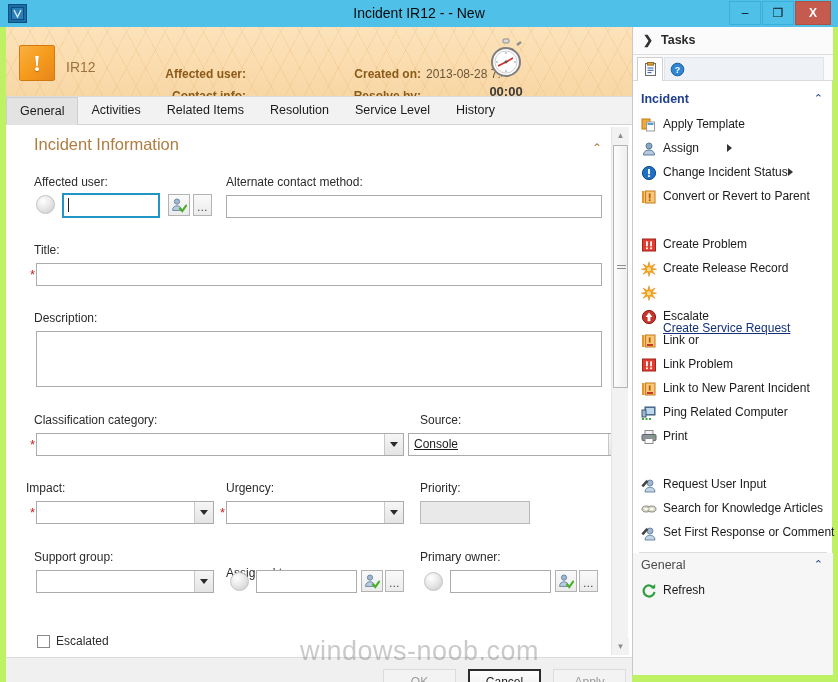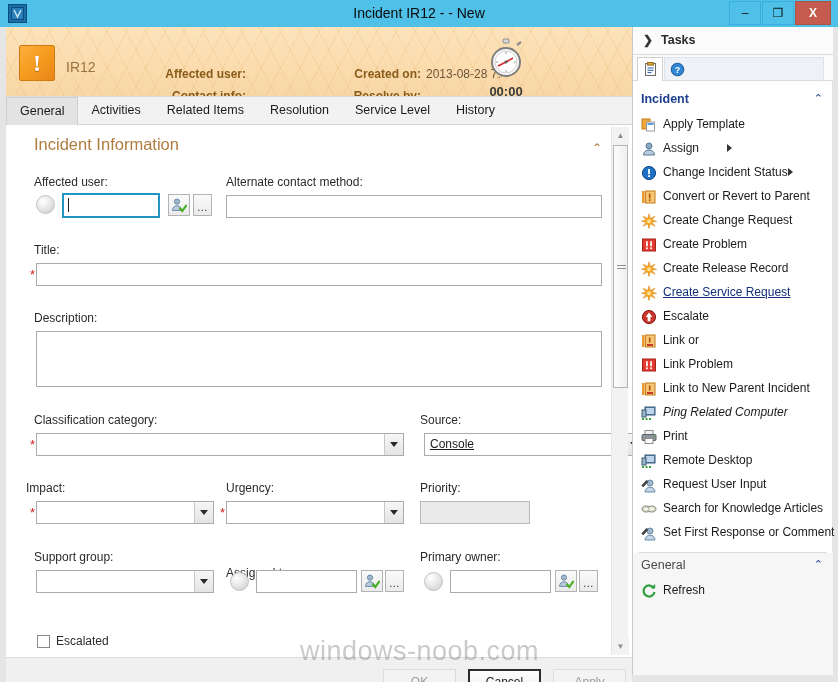--- a/index.html
+++ b/index.html
@@ -9,21 +9,21 @@
     overflow: hidden;
     font-family: "Liberation Sans", sans-serif;
     font-size: 12px;
     background: #4FC0E8;
   }
 
   
   #window {
     position: absolute; left: 0; top: 0;
     width: 838px; height: 682px;
-    background: #e5e5e5;
+    background: #bef264;
   }
 
   
   #titlebar {
     position: absolute; left: 0; top: 0; width: 838px; height: 27px;
     background: #4FC0E8;
   }
   #app-icon {
     position: absolute; left: 8px; top: 4px; width: 19px; height: 19px;
     background: #1a6ea8; border: 1px solid #0d4f7c;
@@ -269,21 +269,21 @@
   .tp-item {
     position:absolute; left:0; width:200px; height:24px;
   }
   .tp-item .ti-icon {
     position:absolute; left:8px; top:4px; width:16px; height:16px;
   }
   .tp-item .ti-label {
     position:absolute; left:30px; top:4px;
     font-size:12px; color:#1b1b1b; white-space:nowrap;
   }
-  .tp-item .ti-label.link { color:#14307a; text-decoration: underline; }
+  .tp-item .ti-label.link { color:#14307a; text-decoration: underline; margin-top: 36px; }
   .tp-item .ti-sub {
     position:absolute; top:7px; width:0;height:0;
     border-top:4px solid transparent; border-bottom:4px solid transparent;
     border-left:5px solid #333;
   }
   #tp-divider {
     position:absolute; left:6px; top:525px; width:188px; height:1px; background:#dcdcdc;
   }
   #tp-general-bg {
     position:absolute; left:0; top:526px; width:200px; height:122px; background:#f6f6f6;
@@ -419,21 +419,21 @@
       <div class="fld-label" style="left:28px; top:288px;">Classification category:</div>
       <span class="req" style="left:24px; top:313px;">*</span>
       <div class="combo" style="left:30px; top:308px; width:368px;">
         <span class="ctext"></span>
         <span class="cbtn">
             <i class="ar"></i>
           </span>
       </div>
 
       <div class="fld-label" style="left:414px; top:288px;">Source:</div>
-      <div class="combo" style="left:418px; top:308px; width:220px;">
+      <div class="combo" style="left:402px; top:308px; width:220px;">
         <span class="ctext underline">Console</span>
         <span class="cbtn">
             <i class="ar"></i>
           </span>
       </div>
 
       <div class="fld-label" style="left:20px; top:356px;">Impact:</div>
       <span class="req" style="left:24px; top:381px;">*</span>
       <div class="combo" style="left:30px; top:376px; width:178px;">
         <span class="ctext"></span>
@@ -584,31 +584,20 @@
           <svg width="16" height="16" viewBox="0 0 16 16">
               <rect x="1" y="2" width="2.6" height="12" fill="#E8952B"></rect>
               <rect x="4.6" y="2" width="9.4" height="12" fill="#F7C87A" stroke="#C47B13"></rect>
               <rect x="7.8" y="4.5" width="1.8" height="5" fill="#B65E05"></rect>
               <rect x="7.8" y="10.3" width="1.8" height="1.8" fill="#B65E05"></rect>
             </svg>
         </span>
         <span class="ti-label">Convert or Revert to Parent</span>
       </div>
 
-      <div class="tp-item" style="top:182px;">
-        <span class="ti-icon">
-          <svg width="16" height="16" viewBox="0 0 16 16">
-              <g fill="#F5A623" stroke="#D4800C" stroke-width="0.5">
-                <path d="M8 0.8 L9.4 5.6 L14 3.1 L11 7.2 L15.6 8.2 L11 9.2 L14 13.3 L9.4 10.8 L8 15.6 L6.6 10.8 L2 13.3 L5 9.2 L0.4 8.2 L5 7.2 L2 3.1 L6.6 5.6 Z"></path>
-              </g>
-              <circle cx="8" cy="8.2" r="2" fill="#FFE08A"></circle>
-            </svg>
-        </span>
-        <span class="ti-label">Create Change Request</span>
-      </div>
 
       <div class="tp-item" style="top:206px;">
         <span class="ti-icon">
           <svg width="16" height="16" viewBox="0 0 16 16">
               <rect x="1.5" y="2" width="13" height="12" fill="#E23B30" stroke="#a4231a"></rect>
               <rect x="5" y="4.3" width="1.8" height="5" fill="#fff"></rect>
               <rect x="9.2" y="4.3" width="1.8" height="5" fill="#fff"></rect>
               <rect x="5" y="10.4" width="1.8" height="1.8" fill="#fff"></rect>
               <rect x="9.2" y="10.4" width="1.8" height="1.8" fill="#fff"></rect>
             </svg>
@@ -680,21 +669,21 @@
           <svg width="16" height="16" viewBox="0 0 16 16">
               <rect x="1" y="2" width="2.6" height="12" fill="#E8952B"></rect>
               <rect x="4.6" y="2" width="9.4" height="12" fill="#F7C87A" stroke="#C47B13"></rect>
               <rect x="7.8" y="4.5" width="1.8" height="5" fill="#B65E05"></rect>
               <rect x="6" y="11" width="6" height="2" fill="#C9342B"></rect>
             </svg>
         </span>
         <span class="ti-label">Link to New Parent Incident</span>
       </div>
 
-      <div class="tp-item" style="top:374px;font-style:italic;">
+      <div class="tp-item" style="top:374px;">
         <span class="ti-icon">
           <svg width="16" height="16" viewBox="0 0 16 16">
               <rect x="4" y="2" width="10" height="8" fill="#5b7fa6" stroke="#3b5a7a"></rect>
               <rect x="5" y="3" width="8" height="6" fill="#bcd6ea"></rect>
               <rect x="1" y="5" width="4" height="7" fill="#9fb7cc" stroke="#3b5a7a"></rect>
               <g fill="#3aa83a">
                 <rect x="1" y="13" width="2" height="2"></rect>
                 <rect x="4.5" y="13" width="2" height="2"></rect>
                 <rect x="8" y="13" width="2" height="2"></rect>
               </g>
@@ -708,35 +697,20 @@
           <svg width="16" height="16" viewBox="0 0 16 16">
               <rect x="4" y="1.5" width="8" height="4" fill="#f2f2f2" stroke="#8d8d8d"></rect>
               <rect x="1" y="5.5" width="14" height="6" rx="1" fill="#8d949c" stroke="#5c646c"></rect>
               <rect x="4" y="9.5" width="8" height="5" fill="#fcfcfc" stroke="#8d8d8d"></rect>
               <circle cx="12.8" cy="7.4" r="0.8" fill="#4caf28"></circle>
             </svg>
         </span>
         <span class="ti-label">Print</span>
       </div>
 
-      <div class="tp-item" style="top:422px;">
-        <span class="ti-icon">
-          <svg width="16" height="16" viewBox="0 0 16 16">
-              <rect x="4" y="2" width="10" height="8" fill="#5b7fa6" stroke="#3b5a7a"></rect>
-              <rect x="5" y="3" width="8" height="6" fill="#bcd6ea"></rect>
-              <rect x="1" y="5" width="4" height="7" fill="#9fb7cc" stroke="#3b5a7a"></rect>
-              <g fill="#3aa83a">
-                <rect x="1" y="13" width="2" height="2"></rect>
-                <rect x="4.5" y="13" width="2" height="2"></rect>
-                <rect x="8" y="13" width="2" height="2"></rect>
-              </g>
-            </svg>
-        </span>
-        <span class="ti-label">Remote Desktop</span>
-      </div>
 
       <div class="tp-item" style="top:446px;text-decoration:underline;">
         <span class="ti-icon">
           <svg width="16" height="16" viewBox="0 0 16 16">
               <circle cx="9" cy="6" r="3" fill="#9fb7ce" stroke="#6d8aa6"></circle>
               <path d="M4 15c0-3.1 2.3-4.8 5-4.8s5 1.7 5 4.8z" fill="#c3d6e6" stroke="#6d8aa6"></path>
               <path d="M0.8 8.5 L5.5 3.2 L7 4.6 L2.3 10z" fill="#444" stroke="#222" stroke-width="0.5"></path>
             </svg>
         </span>
         <span class="ti-label">Request User Input</span>

